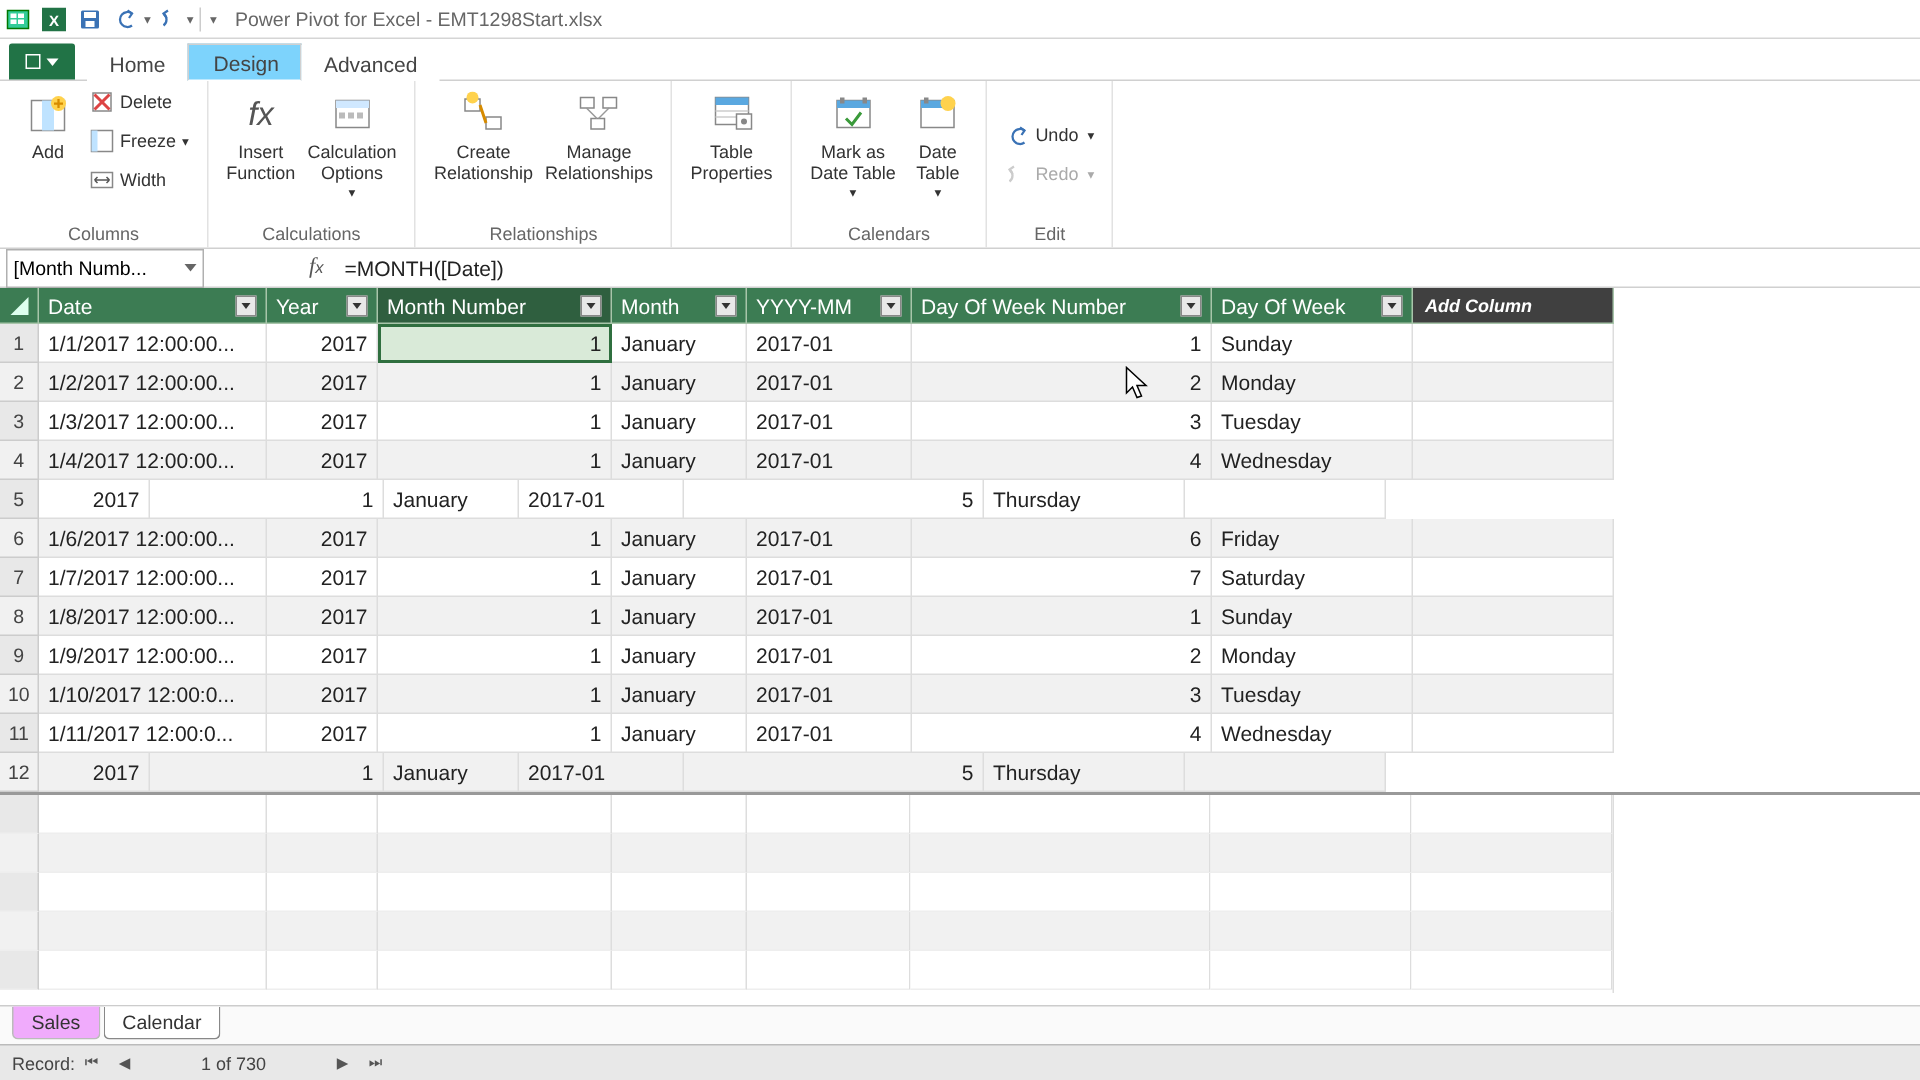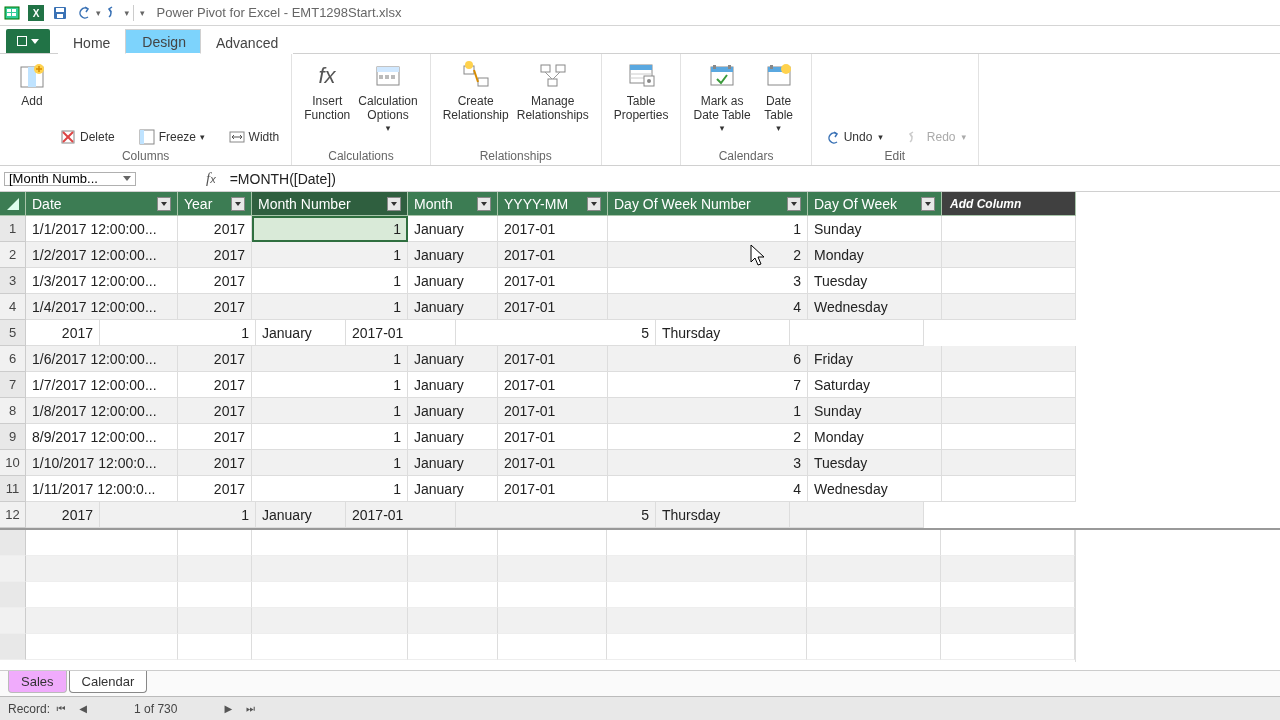--- a/index.html
+++ b/index.html
@@ -22,26 +22,26 @@
 
   
   .ribbon { height: 112px; background: #fff; border-bottom: 1px solid #d0d0d0; display: flex; }
   .ribbon-group { border-right: 1px solid #e2e2e2; padding: 4px 8px 2px; display: flex; flex-direction: column; justify-content: space-between; }
   .group-label { text-align: center; font-size: 12px; color: #666; padding: 2px 0 0px; }
   .group-body { display: flex; flex: 1; }
   .big-btn { display: flex; flex-direction: column; align-items: center; justify-content: flex-start; padding: 2px 4px; min-width: 48px; font-size: 12px; color: #333; line-height: 1.2; text-align: center; }
   .big-btn .ico { width: 32px; height: 32px; margin-bottom: 2px; display:flex;align-items:center;justify-content:center; }
   .small-btn { display: flex; align-items: center; font-size: 12px; color: #333; padding: 2px 4px; }
   .small-btn .ico { width: 16px; height: 16px; margin-right: 4px; display:inline-flex;align-items:center;justify-content:center; }
-  .col-stack { display: flex; justify-content: flex-start; gap: 16px; align-items: flex-end; }
+  .col-stack { display: flex; flex-direction: column; justify-content: flex-start; gap: 6px; }
   .redo-disabled { color: #aaa; }
 
   
   .formula-bar { height: 26px; display: flex; align-items: center; border-bottom: 1px solid #d0d0d0; padding: 0 4px; }
-  .name-box { width: 132px; height: 14px; border: 1px solid #b0b0b0; display: flex; align-items: center; justify-content: space-between; padding: 0 4px; font-size: 13px; background: #fff; }
+  .name-box { width: 132px; height: 26px; border: 1px solid #b0b0b0; display: flex; align-items: center; justify-content: space-between; padding: 0 4px; font-size: 13px; background: #fff; }
   .name-box .caret { width:0;height:0;border-left:4px solid transparent;border-right:4px solid transparent;border-top:5px solid #666; }
   .fx-lbl { font-style: italic; font-family: "Times New Roman", serif; font-size: 15px; margin: 0 10px 0 70px; color: #555; }
   .formula-input { flex: 1; font-size: 14px; color: #222; padding-left: 4px; }
 
   
   .grid { position: relative; }
   .hdr-row { display: flex; height: 24px; }
   .corner { width: 26px; background: #3c7c53; border-right: 1px solid #a8c5aa; border-bottom: 1px solid #a8c5aa; display:flex;align-items:center;justify-content:center; }
   .corner svg { display:block; }
   .col-hdr { background: #3c7c53; color: #fff; border-right: 1px solid #a8c5aa; border-bottom: 1px solid #a8c5aa; display: flex; align-items: center; padding: 0 6px; font-size: 14px; justify-content: space-between; position: relative; }
@@ -465,21 +465,21 @@
         <div class="cell w-year num">2017</div>
         <div class="cell w-mnum num">1</div>
         <div class="cell w-month">January</div>
         <div class="cell w-yyyymm">2017-01</div>
         <div class="cell w-downum num">1</div>
         <div class="cell w-dow">Sunday</div>
         <div class="cell w-add"></div>
       </div>
       <div class="data-row">
         <div class="row-hdr">9</div>
-        <div class="cell w-date">8/9/2017 12:00:00...</div>
+        <div class="cell w-date">1/9/2017 12:00:00...</div>
         <div class="cell w-year num">2017</div>
         <div class="cell w-mnum num">1</div>
         <div class="cell w-month">January</div>
         <div class="cell w-yyyymm">2017-01</div>
         <div class="cell w-downum num">2</div>
         <div class="cell w-dow">Monday</div>
         <div class="cell w-add"></div>
       </div>
       <div class="data-row">
         <div class="row-hdr">10</div>

